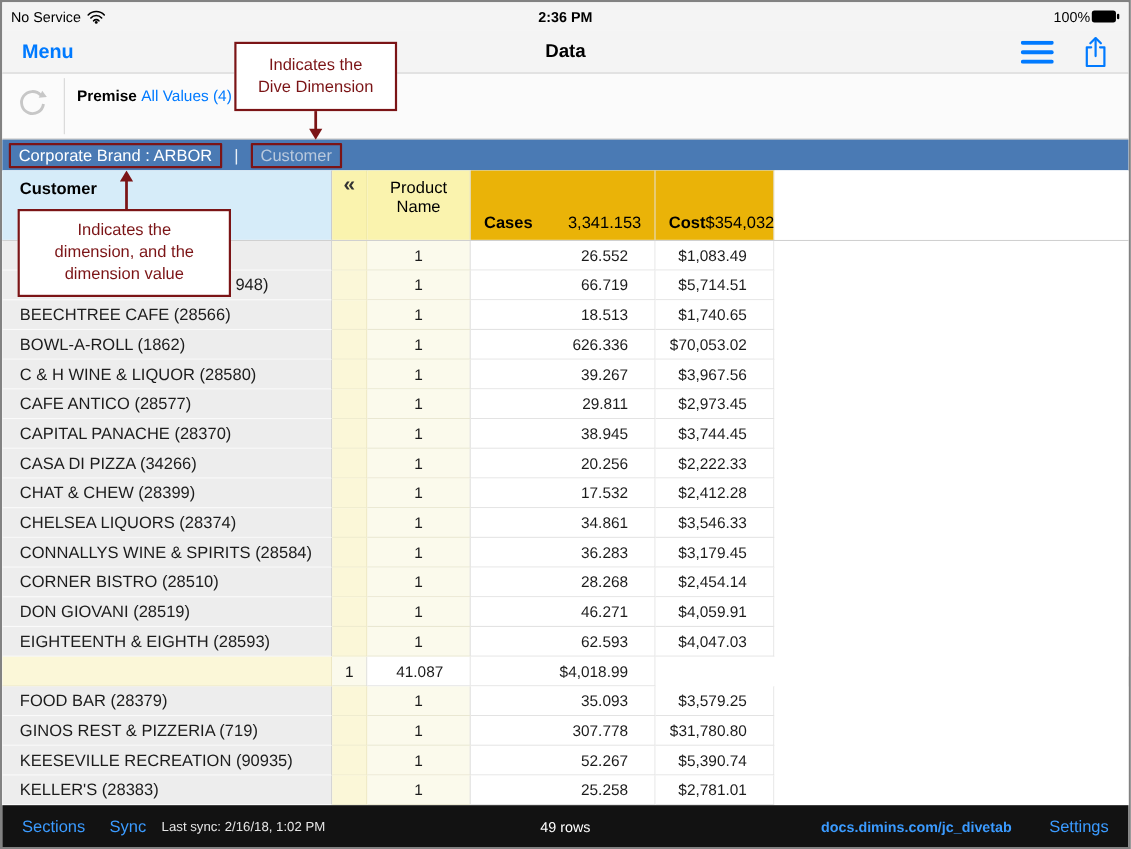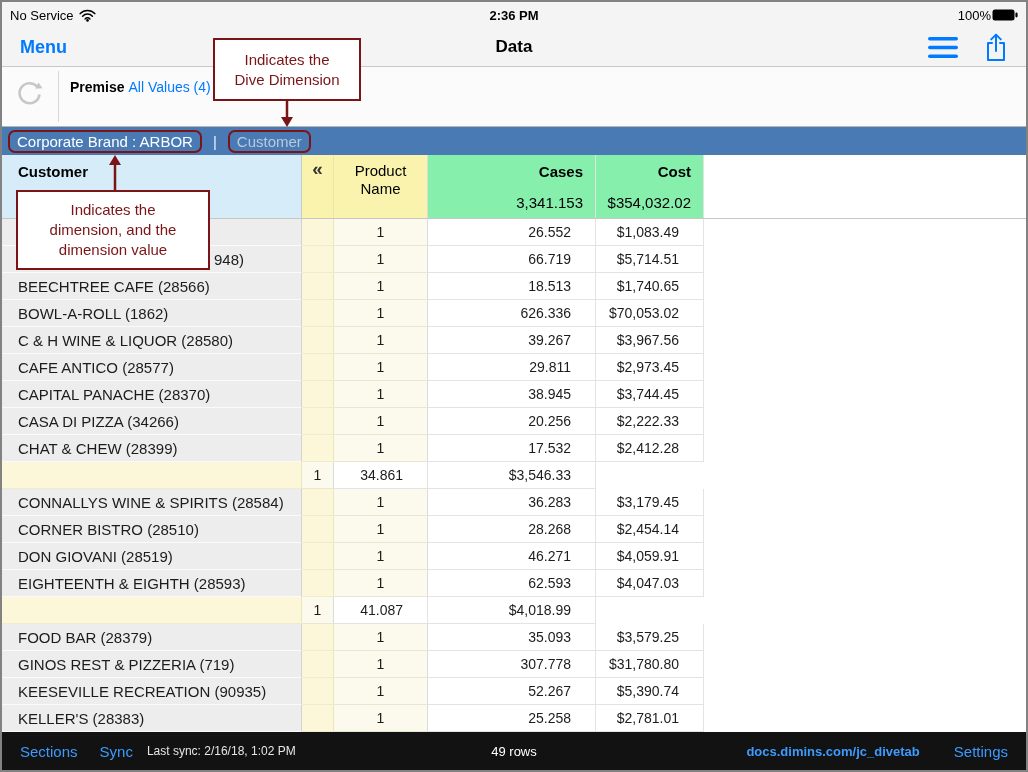--- a/index.html
+++ b/index.html
@@ -27,32 +27,32 @@
   
   .filterbar{position:absolute;top:65px;left:0;right:0;height:60px;background:var(--filter-bg);border-bottom:1px solid #b5b5b5}
   .refresh{position:absolute;left:14px;top:14px}
   .filter-divider{position:absolute;left:56px;top:4px;bottom:4px;width:1px;background:#d8d8d8}
   .premise{position:absolute;left:68px;top:12px;display:flex;flex-direction:row;gap:4px;cursor:pointer}
   .premise-label{font-weight:700;font-size:14px}
   .premise-value{color:var(--accent);font-size:14px}
 
   
   .divebar{position:absolute;top:125px;left:0;right:0;height:28px;background:var(--divebar);display:flex;align-items:center;padding:0 6px;color:#fff;font-size:15px}
-  .outlined{border:2px solid var(--annot);border-radius:7px;padding:0 7px;line-height:19px;white-space:nowrap}
+  .outlined{border:2px solid var(--annot);border-radius:1px;padding:0 7px;line-height:19px;white-space:nowrap}
   .sep{margin:0 11px;color:#e9eff6}
   .crumb{cursor:pointer}
   .crumb.dim{color:#b9c9dd}
 
   
   .thead{position:absolute;top:153px;left:0;right:0;height:64px;display:grid;grid-template-columns:300px 32px 94px 168px 108px 1fr;border-bottom:1px solid #c6c6c6;background:#fff}
   .hc{height:100%}
   .hc.customer{background:var(--hdr-blue);font-weight:700;font-size:15px;padding:8px 0 0 16px;border-right:1px solid #c9c9c9}
   .hc.strip{background:var(--hdr-yellow);text-align:center;padding-top:3px;font-weight:700;font-size:19px;color:#333;border-right:1px solid rgba(0,0,0,.05);cursor:pointer}
   .hc.product{background:var(--hdr-yellow);font-weight:400;font-size:15px;text-align:center;padding-top:7px;line-height:18px;border-right:1px solid #dcdcdc}
-  .hc.cases,.hc.cost{display:flex;flex-direction:column;align-items:flex-end;justify-content:space-between;padding:8px 12px 7px;font-size:15px;border-right:1px solid #e2e2e2;background:#86efac}
+  .hc.cases,.hc.cost{display:flex;flex-direction:row;align-items:flex-end;justify-content:space-between;padding:8px 12px 7px;font-size:15px;border-right:1px solid #e2e2e2;background:#eab308}
   .hc .hlabel{font-weight:700}
   .hc .total{font-weight:400}
   .hc.filler{background:#fff}
 
   
   .tbody{position:absolute;top:217px;left:0;right:0;height:513px;overflow:hidden;background:#fff}
   .trow{display:grid;grid-template-columns:300px 32px 94px 168px 108px 1fr;height:27px;cursor:pointer}
   .c{display:flex;align-items:center;font-size:15px;color:#1c1c1c;overflow:hidden}
   .c.customer{background:var(--row-gray);padding-left:16px;border-bottom:1px solid #fafafa;border-right:1px solid #d2d2d2;white-space:nowrap}
   .c.strip{background:var(--strip-yellow);border-bottom:1px solid #efeccf;border-right:1px solid #ebe5c2}
@@ -322,20 +322,23 @@
         </div>
         <div class="c cases">
           <span>17.532</span>
         </div>
         <div class="c cost">
           <span>$2,412.28</span>
         </div>
         <div class="c filler"></div>
       </div>
       <div class="trow">
+        <div class="c customer">
+          <span>CHELSEA LIQUORS (28374)</span>
+        </div>
         <div class="c strip">
           <span></span>
         </div>
         <div class="c product">
           <span>1</span>
         </div>
         <div class="c cases">
           <span>34.861</span>
         </div>
         <div class="c cost">

